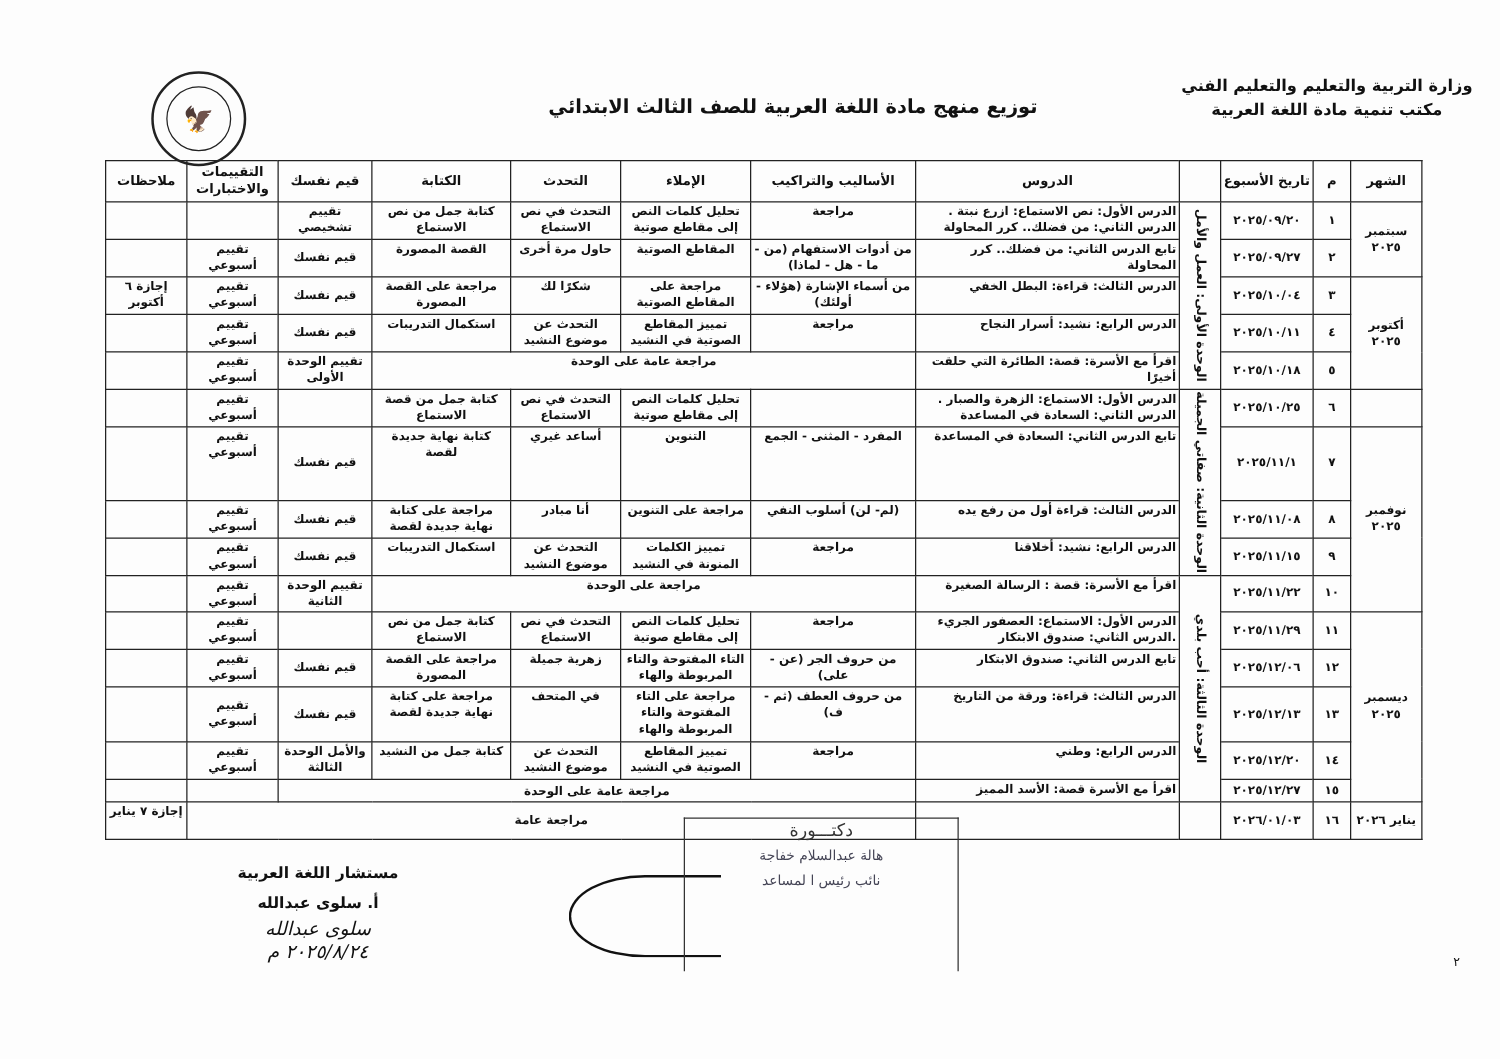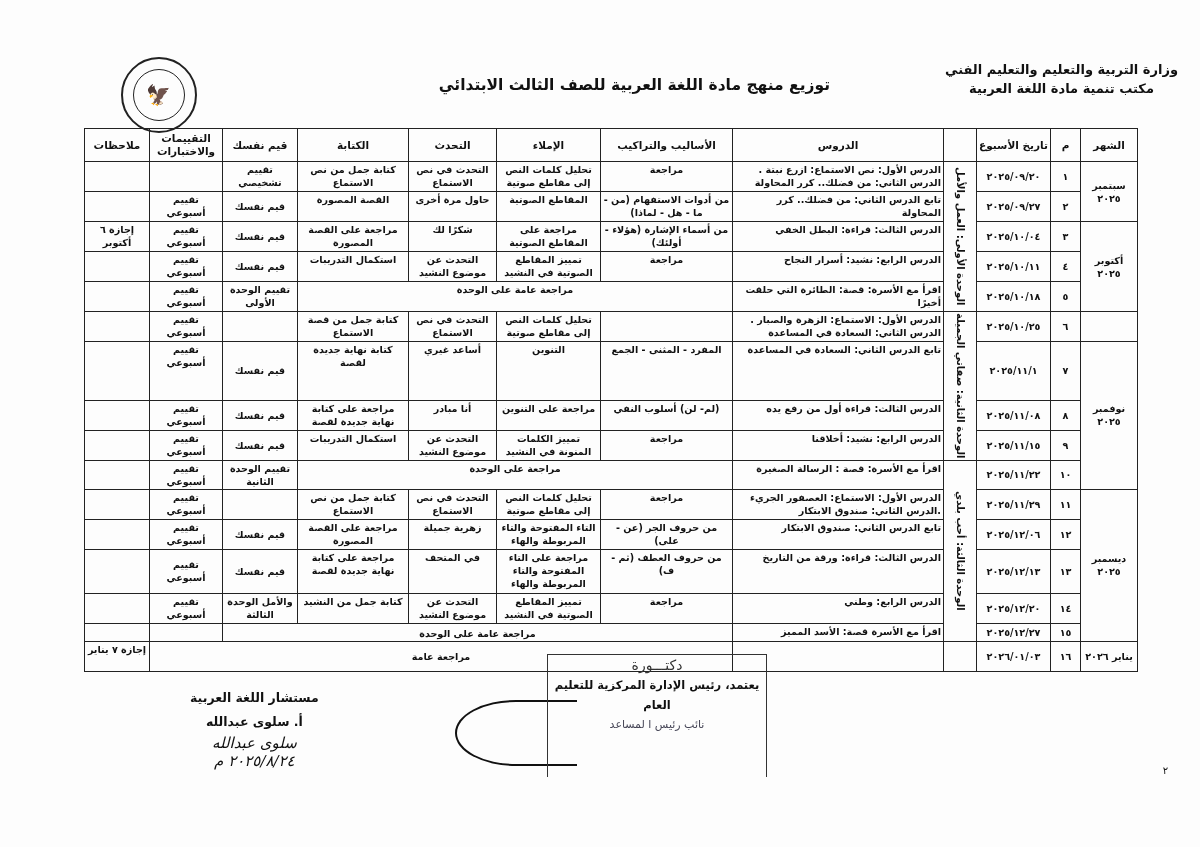--- a/index.html
+++ b/index.html
@@ -282,18 +282,18 @@
 <div class="sig-left">
   <div>مستشار اللغة العربية</div>
   <div>أ. سلوى عبدالله</div>
   <div class="scribble">سلوى عبدالله</div>
   <div class="scribble">٢٠٢٥/٨/٢٤ م</div>
 </div>
 
 <div class="signloop"></div>
 <div class="stamp">
   <div class="d">دكتـــورة</div>
-  <div class="b">يعتمد، رئيس الإدارة المركزية للتعليم العام</div>
+  <div class="n">هالة عبدالسلام خفاجة</div>
   <div class="n">نائب رئيس ا لمساعد</div>
 </div>
 
 <div class="pagenum">٢</div>
 <div class="cam">الممسوحة ضوئيا بـ CamScanner</div>
 
 </body></html>

